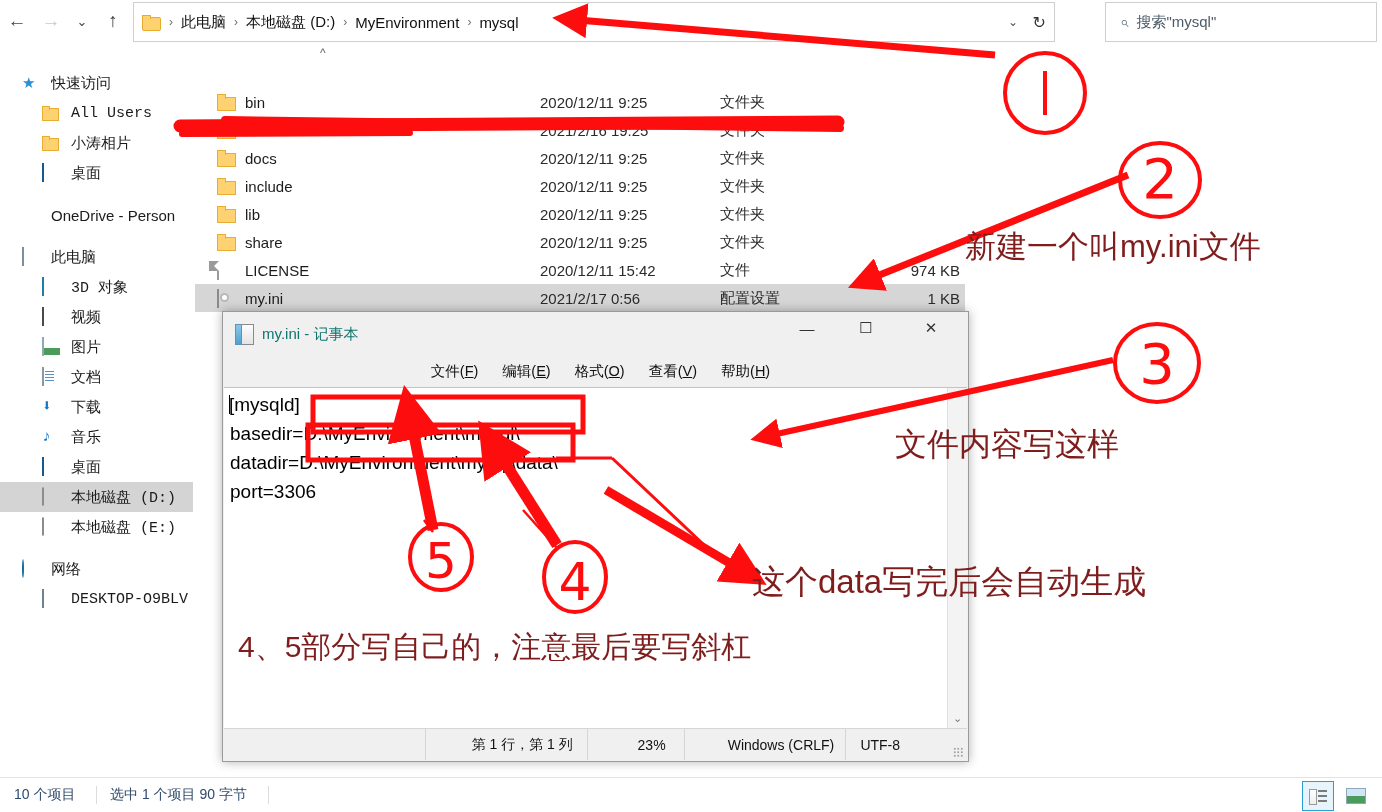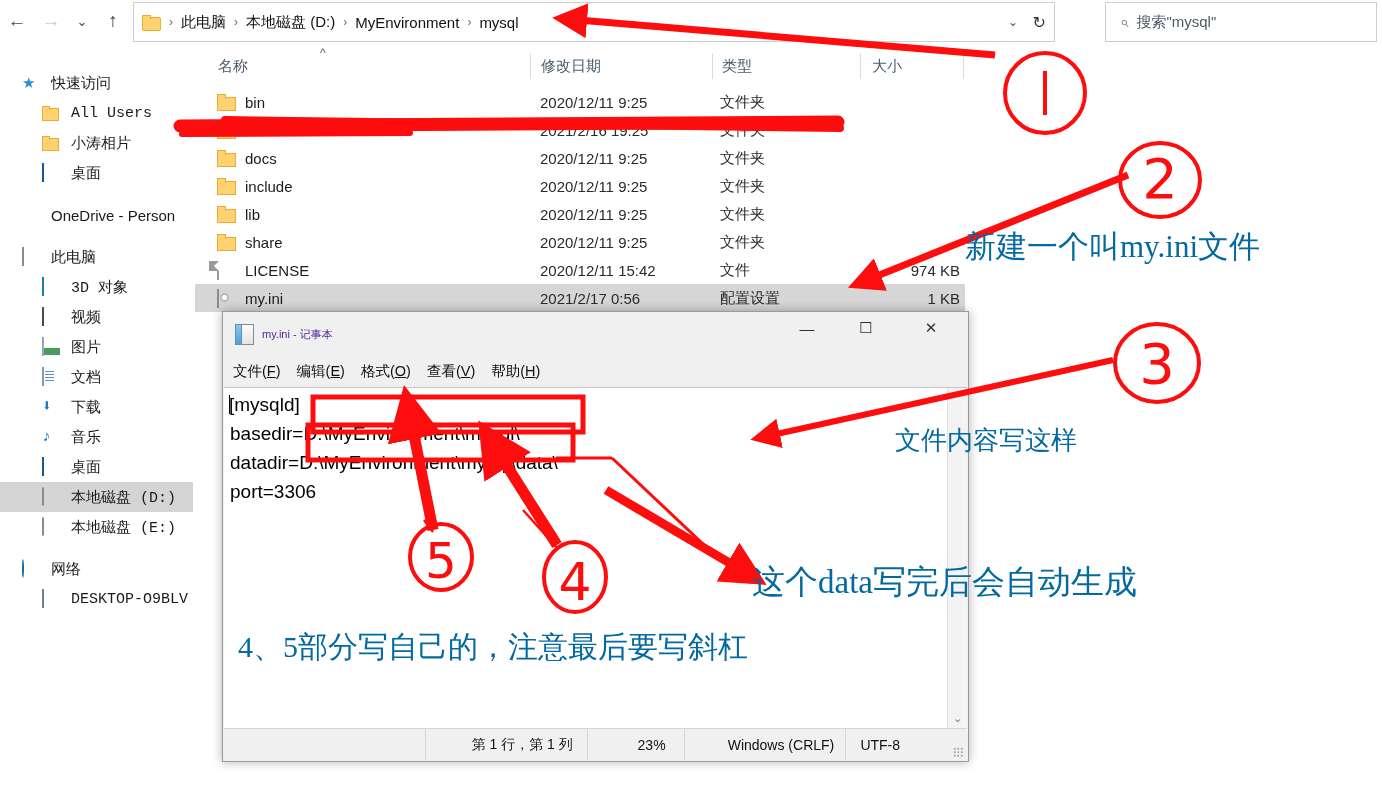--- a/index.html
+++ b/index.html
@@ -143,25 +143,25 @@
   
   #notepad{position:absolute;left:222px;top:311px;width:745px;height:449px;
            background:#f0f0f0;border:1px solid #9a9a9a;
            box-shadow:0 0 10px rgba(0,0,0,.30);}
   .np-title{height:44px;position:relative;background:#f0f0f0;}
   .np-ico{position:absolute;left:12px;top:12px;width:17px;height:19px;
           background:linear-gradient(#fdfdfd,#e4e4e4);border:1px solid #8a8a8a;}
   .np-ico:after{content:"";position:absolute;left:-1px;top:-1px;width:5px;height:19px;
           background:linear-gradient(#8ec7e8,#4f9fd1);border:1px solid #5c93bb;}
   .np-ttl{position:absolute;left:39px;top:0;height:44px;display:flex;align-items:center;
-          font-size:11px;color:#4c1d95;}
+          font-size:15px;color:#0f766e;}
   .np-wbtn{position:absolute;top:0;width:46px;height:32px;display:flex;align-items:center;
            justify-content:center;color:#333;font-size:15px;}
-  .np-menu{height:30px;display:flex;align-items:center;padding-left:10px;gap:16px;
-           font-size:14.5px;color:#111;background:#f0f0f0;}
+  .np-menu{height:30px;display:flex;align-items:center;padding-left:10px;gap:24px;
+           font-size:14.5px;color:#111;background:#f0f0f0;justify-content:center;}
   .np-menu span u{text-decoration:underline;}
   .np-body{position:absolute;left:1px;top:75px;width:743px;height:340px;background:#fff;
            border-top:1px solid #c4c4c4;}
   .np-text{position:absolute;left:6px;top:2px;width:690px;
            font-family:"Liberation Sans","DejaVu Sans",sans-serif;
            font-size:19px;line-height:29px;color:#000;white-space:pre;}
   .np-caret{display:inline-block;width:1px;height:19px;background:#000;
             vertical-align:-3px;margin:0 -1px;}
   .np-vscroll{position:absolute;right:0;top:0;width:19px;height:340px;background:#f3f3f3;
               border-left:1px solid #e0e0e0;}
@@ -169,22 +169,22 @@
             justify-content:center;font-size:11px;color:#7a7a7a;}
   .np-status{position:absolute;left:1px;bottom:1px;width:743px;height:31px;background:#f0f0f0;
              border-top:1px solid #d6d6d6;display:flex;align-items:center;}
   .np-cell{height:31px;display:flex;align-items:center;justify-content:center;
            font-size:14px;color:#111;border-left:1px solid #d6d6d6;padding-left:32px;}
   .np-grip{position:absolute;right:4px;bottom:3px;width:10px;height:10px;
      background-image:radial-gradient(#a0a0a0 1px,transparent 1px);background-size:3.5px 3.5px;}
 
   
   #ann{position:absolute;left:0;top:0;width:1382px;height:812px;pointer-events:none;}
-  .ann-txt{position:absolute;color:#0369a1;white-space:nowrap;
-           font-family:Liberation Serif, serif;}
+  .ann-txt{position:absolute;color:#7f1d1d;white-space:nowrap;
+           font-family:Liberation Sans, sans-serif;}
 </style>
 </head>
 <body>
 
 <div id="explorer">
 
   <div class="addr-row">
     <div class="nav-btns">
       <div class="nav-btn">←</div>
       <div class="nav-btn disabled">→</div>
@@ -205,30 +205,20 @@
       <span class="addr-chev">⌄</span>
       <span class="addr-refresh">↻</span>
     </div>
 
     <div class="search-box">
       <span class="search-ico">⌕</span>
       <span class="search-ph">搜索"mysql"</span>
     </div>
   </div>
 
-  <div class="col-head">
-    <div class="c" style="left:218px">名称</div>
-    <div class="col-div" style="left:530px"></div>
-    <div class="c" style="left:541px">修改日期</div>
-    <div class="col-div" style="left:712px"></div>
-    <div class="c" style="left:722px">类型</div>
-    <div class="col-div" style="left:860px"></div>
-    <div class="c" style="left:872px">大小</div>
-    <div class="col-div" style="left:963px"></div>
-  </div>
   <div class="sort-caret">^</div>
 
   <div class="rows" id="file-rows">
       <div class="row">
         <span class="ic"><span class="ic-folder"></span></span>
         <span class="nm">bin</span>
         <span class="dt">2020/12/11 9:25</span>
         <span class="ty">文件夹</span>
         <span class="sz"></span>
       </div>
@@ -350,20 +340,34 @@
       <div class="sb-item ind0">
         <span class="sb-ic"><span class="i-net"></span></span>
         <span class="lbl">网络</span>
       </div>
       <div class="sb-item ind1">
         <span class="sb-ic"><span class="i-mon"></span></span>
         <span class="lbl">DESKTOP-O9BLV</span>
       </div>
     </div>
 
+  <div class="statusbar">
+    <div class="sb-txt" style="left:14px">10 个项目</div>
+    <div class="sb-sep" style="left:96px"></div>
+    <div class="sb-txt" style="left:110px">选中 1 个项目  90 字节</div>
+    <div class="sb-sep" style="left:268px"></div>
+    <div class="viewbtns">
+      <div class="vbtn active">
+          <span class="vb-det"></span>
+        </div>
+      <div class="vbtn">
+          <span class="vb-thumb"></span>
+        </div>
+    </div>
+  </div>
 </div>
 
 <div id="notepad">
   <div class="np-title">
     <div class="np-ico"></div>
     <div class="np-ttl">my.ini - 记事本</div>
     <div class="np-wbtn" style="right:138px">—</div>
     <div class="np-wbtn" style="right:79px">☐</div>
     <div class="np-wbtn" style="right:14px">✕</div>
   </div>
@@ -468,15 +472,15 @@
     <ellipse cx="441" cy="557" rx="31" ry="33" fill="none" stroke="#fd0d0d" stroke-width="4"></ellipse>
     <text x="441" y="578" font-size="50" fill="#fd0d0d" text-anchor="middle" font-family="DejaVu Sans, sans-serif">5</text>
   </g>
   <g>
     <ellipse cx="575" cy="577" rx="31" ry="35" fill="none" stroke="#fd0d0d" stroke-width="4"></ellipse>
     <text x="575" y="600" font-size="52" fill="#fd0d0d" text-anchor="middle" font-family="DejaVu Sans, sans-serif">4</text>
   </g>
 </svg>
 
 <div class="ann-txt" style="left:965px;top:226px;font-size:31px;">新建一个叫my.ini文件</div>
-<div class="ann-txt" style="left:895px;top:423px;font-size:26px;">文件内容写这样</div>
+<div class="ann-txt" style="left:895px;top:423px;font-size:32px;">文件内容写这样</div>
 <div class="ann-txt" style="left:752px;top:560px;font-size:33px;">这个data写完后会自动生成</div>
 <div class="ann-txt" style="left:238px;top:627px;font-size:30px;">4、5部分写自己的，注意最后要写斜杠</div>
 
 </body></html>

